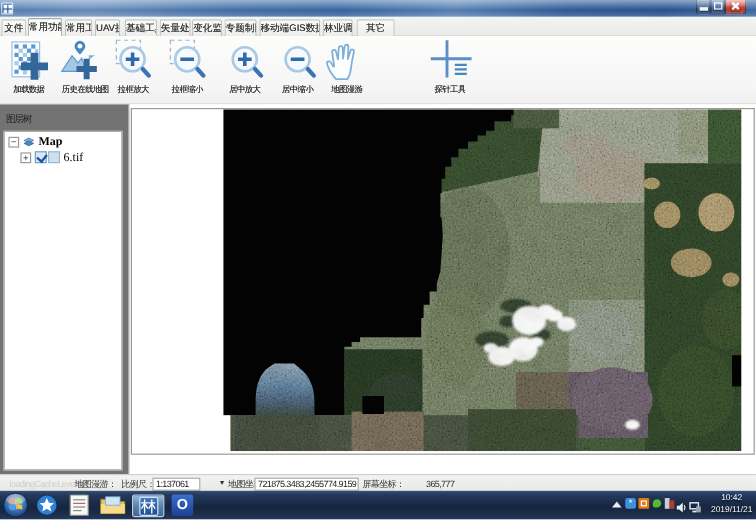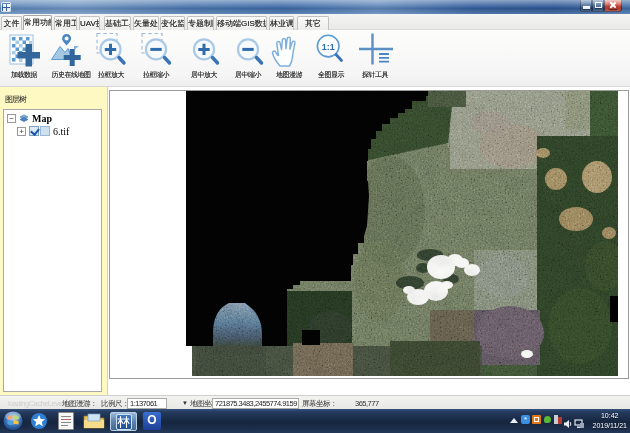--- a/index.html
+++ b/index.html
@@ -24,21 +24,21 @@
 
 #menubar{left:0;top:14px;width:630px;height:16px;background:linear-gradient(180deg,#f4f4f2,#e9e9e7);border-bottom:1px solid #dcdcda}
 .mtab{position:absolute;top:2px;height:14px;font-size:8px;color:#333;text-shadow:0 0 0.5px #555;text-align:center;line-height:14px;border:1px solid #c2c2c0;border-bottom:none;background:linear-gradient(180deg,#fafaf9,#ededeb);border-radius:2px 2px 0 0;white-space:nowrap;overflow:hidden}
 .mtab.sel{background:#fbfbfa;height:15px;top:1px;z-index:2;border-color:#a8a8a6}
 
 #toolbar{left:0;top:30px;width:630px;height:57px;background:linear-gradient(180deg,#fdfdfc,#f4f5f4 80%,#eeefee);border-bottom:1px solid #d8d8d6}
 .tool{position:absolute;top:3px;width:52px;height:52px;text-align:center}
 .tool svg{display:block;margin:0 auto}
 .tool .lb{display:block;font-size:7px;color:#333;margin-top:1px;white-space:nowrap;letter-spacing:-0.5px;text-shadow:0 0 0.5px #444}
 
-#panel{left:0;top:87px;width:108px;height:308px;background:#fef9c3;border-right:1px solid #d0d0ce}
+#panel{left:0;top:87px;width:108px;height:308px;background:#737373;border-right:1px solid #d0d0ce}
 #ptitle{position:absolute;left:5px;top:7px;font-size:8px;color:#222;letter-spacing:-1px}
 #tree{position:absolute;left:3px;top:22px;width:99px;height:283px;background:#fff;border:1px solid #a9a9a7}
 .tnode{position:absolute;font-size:9px;color:#000;white-space:nowrap}
 .pm{position:absolute;width:9px;height:9px;border:1px solid #999;background:#fff;font-size:8px;line-height:7px;text-align:center;color:#333}
 .cbx{position:absolute;width:10px;height:10px;border:1px solid #7aa0c4;background:#dce9f5}
 .cbx:after{content:"";position:absolute;left:2px;top:0px;width:4px;height:6px;border:solid #1a56a8;border-width:0 2px 2px 0;transform:rotate(40deg)}
 
 #map{left:108px;top:87px;width:522px;height:308px;background:#fff}
 #mapbox{position:absolute;left:1px;top:3px;width:520px;height:289px;border:1px solid #9a9a98;background:#fff}
 #maptabs{position:absolute;left:1px;top:292px;width:520px;height:13px;background:#f2f2f0}
@@ -156,28 +156,20 @@
       <path d="M20.3 16.4 H31.7" stroke="#2f6bab" stroke-width="3"></path>
       <path d="M34.5 24.5 L39.5 30" stroke="#3a74b4" stroke-width="3.5" stroke-linecap="round"></path>
     </svg>
       <span class="lb">居中缩小</span>
   </div>
   <div class="tool" style="left:263px">
     <svg width="52" height="36" viewBox="0 0 52 36">
       <path d="M17 33 C13.5 29 10.5 24 9.5 20 C9.2 18 11.8 17.4 12.8 19.2 L14.5 22 L15.5 22.5 L13.8 10.5 C13.5 8.3 16.5 7.7 17 9.9 L18.6 16.5 L19.3 7 C19.5 4.8 22.5 4.9 22.6 7.1 L22.9 15.8 L24.2 5.8 C24.5 3.6 27.4 3.9 27.3 6.1 L26.9 16.2 L29 9.5 C29.7 7.4 32.4 8.2 31.9 10.3 C30.8 15.5 29.8 20 29.5 24 C29.2 27.5 28 30.5 26.5 33 Z" fill="#fdfeff" stroke="#7fb0dc" stroke-width="1.5" stroke-linejoin="round"></path>
     </svg>
       <span class="lb">地图漫游</span>
-  </div>
-  <div class="tool" style="left:305px">
-    <svg width="52" height="36" viewBox="0 0 52 36">
-      <circle cx="23.2" cy="13.1" r="10.8" fill="#fdfeff" stroke="#5b9bd5" stroke-width="1.6"></circle>
-      <text x="23.2" y="16.6" font-size="9" font-weight="bold" fill="#2f6bab" text-anchor="middle" font-family="Liberation Sans">1:1</text>
-      <path d="M31 21.5 L36.5 27.5" stroke="#3a74b4" stroke-width="2.8" stroke-linecap="round"></path>
-    </svg>
-      <span class="lb">全图显示</span>
   </div>
   <div class="tool" style="left:349px">
     <svg width="52" height="36" viewBox="0 0 52 36">
       <path d="M10 16 H44" stroke="#5b8fc6" stroke-width="2.4"></path>
       <path d="M23.5 0.5 V31.5" stroke="#5b8fc6" stroke-width="2.4"></path>
       <path d="M30 21 h10 M30 24.8 h10 M30 28.6 h10" stroke="#4a86c4" stroke-width="1.8"></path>
     </svg>
       <span class="lb">探针工具</span>
   </div>
 </div>

